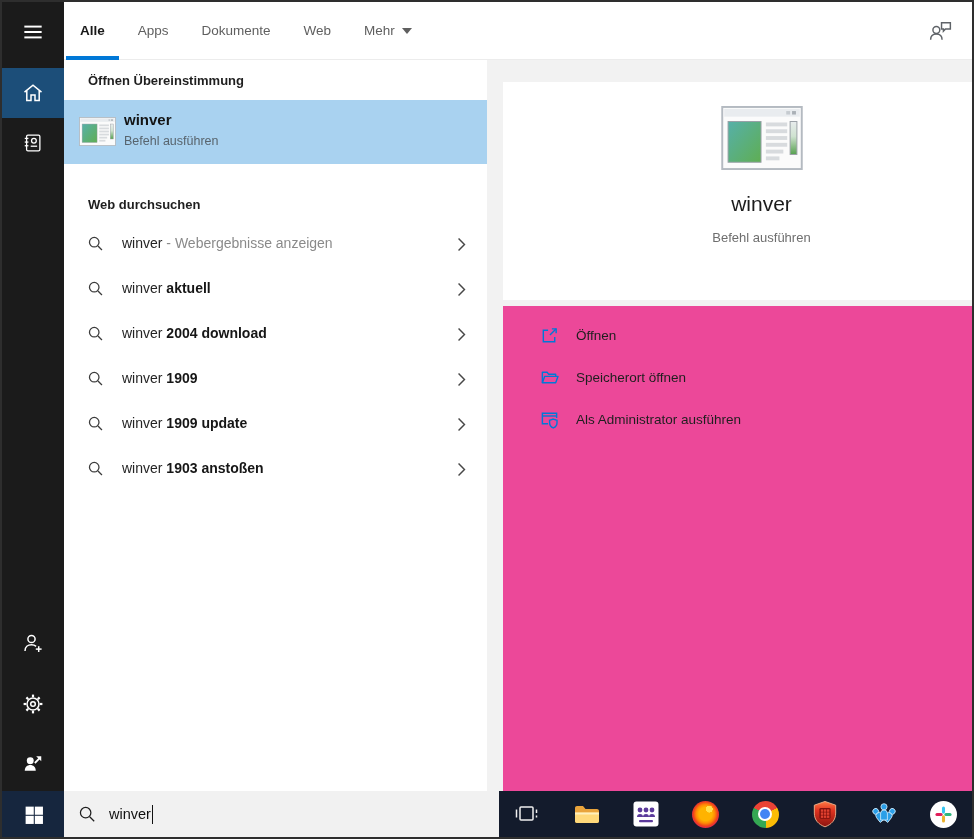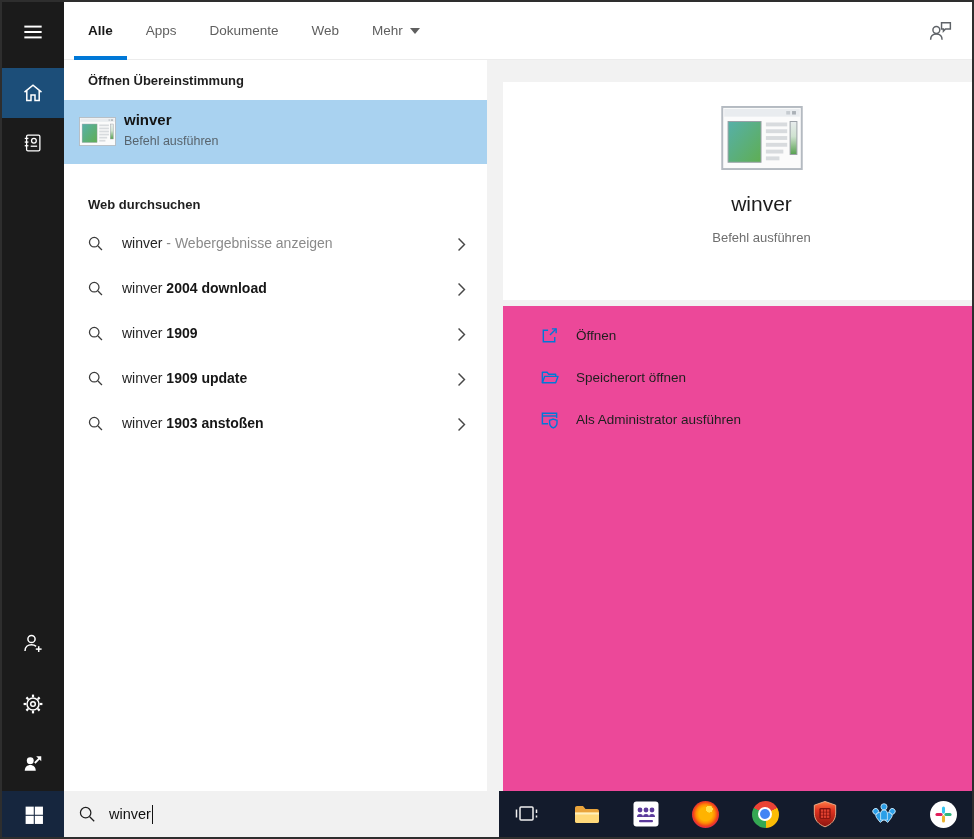--- a/index.html
+++ b/index.html
@@ -13,21 +13,21 @@
   .side-btn { position:absolute; left:0; width:62px; height:50px; display:flex; align-items:center; justify-content:center; cursor:pointer; }
   .side-hamburger { top:8px; height:44px; }
   .side-home { top:66px; background:#1c4e79; }
   .side-journal { top:116px; }
   .side-adduser { top:618px; height:46px; }
   .side-gear { top:679px; height:46px; }
   .side-feedback { top:738px; height:46px; }
   .side-start { top:789px; height:46px; background:#16263e; }
 
   
-  .topbar { position:absolute; left:62px; top:0; width:908px; height:58px; background:#fff; border-bottom:1px solid #ececec; display:flex; align-items:center; padding-left:24px; z-index:4; }
+  .topbar { position:absolute; left:62px; top:0; width:908px; height:58px; background:#fff; border-bottom:1px solid #ececec; display:flex; align-items:center; padding-left:16px; z-index:4; }
   .tab { position:relative; margin-right:33px; font-size:13.5px; color:#5f5f5f; cursor:pointer; height:58px; display:flex; align-items:center; }
   .tab.active { color:#191919; font-weight:bold; }
   .tab.active::after { content:""; position:absolute; left:-14px; right:-14px; bottom:0; height:4px; background:#0078d7; }
   .tab .caret-down { width:0; height:0; border-left:5px solid transparent; border-right:5px solid transparent; border-top:6px solid #5f5f5f; margin-left:7px; }
   .feedback-btn { position:absolute; right:18px; top:16px; cursor:pointer; }
 
   
   .left-pane { position:absolute; left:62px; top:58px; width:423px; height:731px; background:#fff; z-index:3; }
   .section-header { position:absolute; left:24px; font-size:13px; font-weight:bold; color:#1f1f1f; }
   .hdr-best { top:13px; }
@@ -255,20 +255,34 @@
           </span>
         <span class="sugg-text"><span>winver</span><span class="comp muted"> - Webergebnisse anzeigen</span></span>
         <span class="sugg-chev">
             <svg viewBox="0 0 12 20" width="11" height="17" fill="none" stroke="currentColor" stroke-width="1.7">
               <path d="M2.5,3 L9.5,10 L2.5,17"></path>
             </svg>
           </span>
       </div>
 
 
+      <div class="sugg-row">
+        <span class="search-ic">
+            <svg viewBox="0 0 20 20" width="17" height="17" fill="none" stroke="currentColor" stroke-width="1.5">
+              <circle cx="8.5" cy="8.5" r="5.6"></circle>
+              <line x1="12.9" y1="12.9" x2="17.6" y2="17.6"></line>
+            </svg>
+          </span>
+        <span class="sugg-text"><span>winver</span><span class="comp"> aktuell</span></span>
+        <span class="sugg-chev">
+            <svg viewBox="0 0 12 20" width="11" height="17" fill="none" stroke="currentColor" stroke-width="1.7">
+              <path d="M2.5,3 L9.5,10 L2.5,17"></path>
+            </svg>
+          </span>
+      </div>
 
 
       <div class="sugg-row">
         <span class="search-ic">
             <svg viewBox="0 0 20 20" width="17" height="17" fill="none" stroke="currentColor" stroke-width="1.5">
               <circle cx="8.5" cy="8.5" r="5.6"></circle>
               <line x1="12.9" y1="12.9" x2="17.6" y2="17.6"></line>
             </svg>
           </span>
         <span class="sugg-text"><span>winver</span><span class="comp"> 2004 download</span></span>

